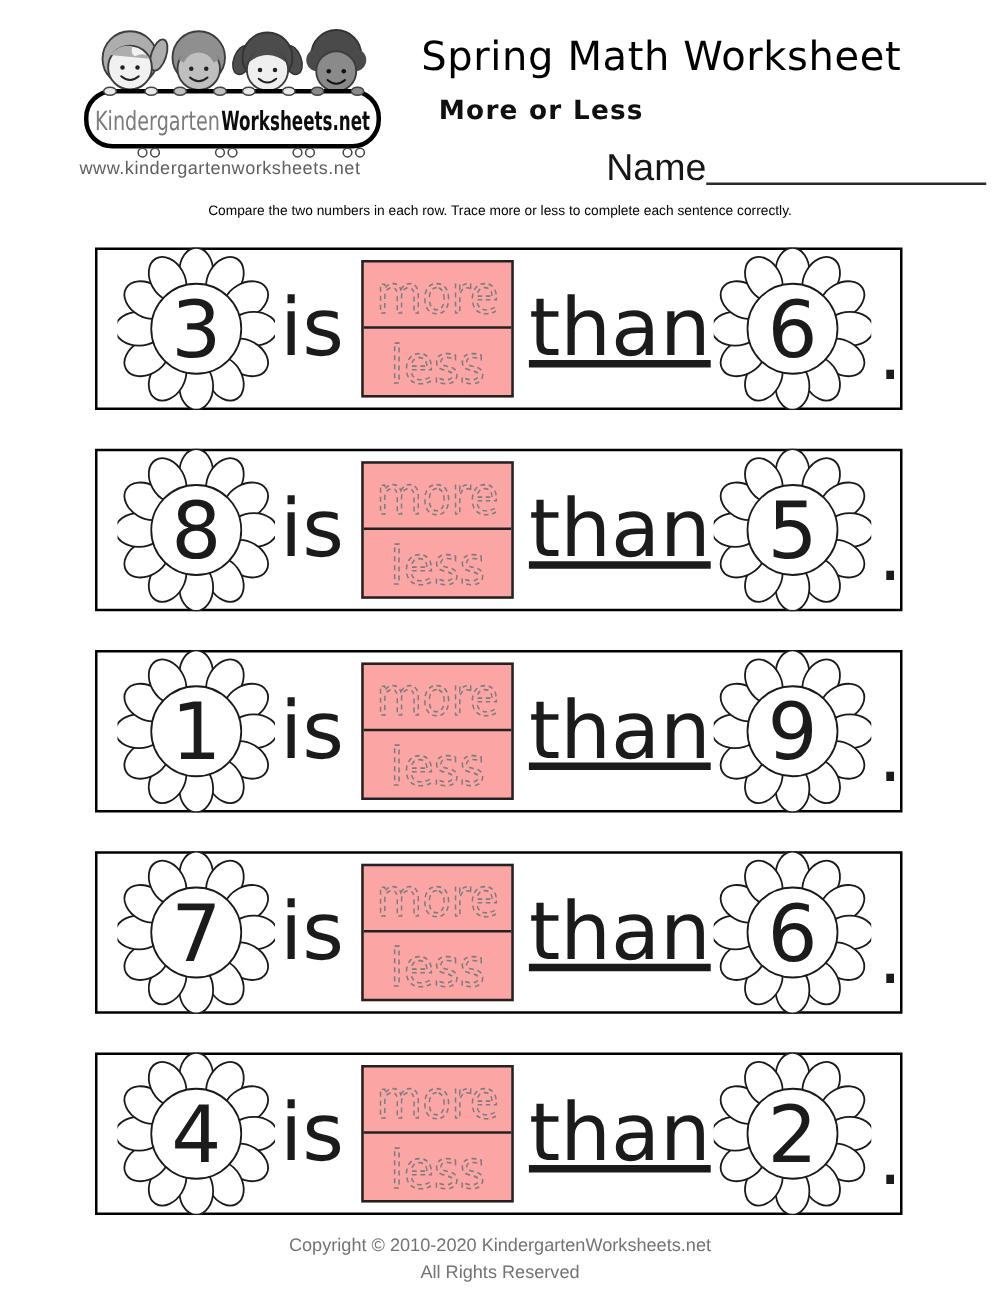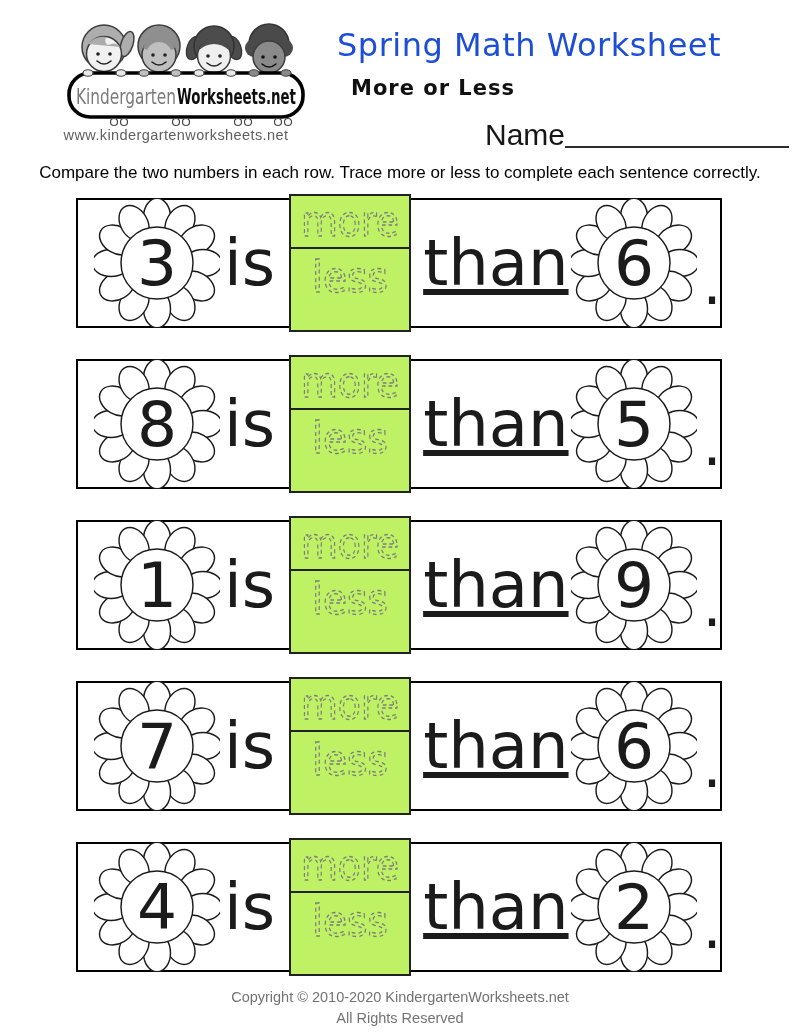--- a/index.html
+++ b/index.html
@@ -3,39 +3,39 @@
 <meta charset="utf-8">
 <style>
   html,body{margin:0;padding:0;background:#fff;}
   .page{position:relative;width:800px;height:1035px;background:#fff;overflow:hidden;
         font-family:"DejaVu Sans",sans-serif;color:#111;}
 
   
   .logo{position:absolute;left:66px;top:14px;width:240px;height:118px;}
   .logo-url{position:absolute;left:54px;top:127px;width:244px;text-align:center;
             font-family:"Liberation Sans",sans-serif;font-size:14.5px;letter-spacing:.4px;color:#5f5f5f;}
-  .title{position:absolute;left:337px;top:26px;font-size:32px;letter-spacing:.5px;color:#1d4ed8;}
+  .title{position:absolute;left:337px;top:26px;font-size:32px;letter-spacing:.5px;color:#000000;}
   .subtitle{position:absolute;left:351px;top:76px;font-size:21px;font-weight:600;letter-spacing:1px;color:#101010;}
   .name-row{position:absolute;left:442px;top:118px;display:flex;align-items:flex-end;
             font-family:"Liberation Sans",sans-serif;margin-left:43px;}
   .name-label{font-size:30px;color:#161616;}
   .name-line{width:224px;border-bottom:2.5px solid #2b2b2b;height:0;margin-bottom:4px;}
   .instructions{position:absolute;left:0;top:163px;width:100%;text-align:center;
-                font-family:"Liberation Sans",sans-serif;font-size:17px;color:#000;}
+                font-family:"Liberation Sans",sans-serif;font-size:11px;color:#000;}
 
   
   .rows{position:absolute;left:76px;top:198px;width:646px;}
   .row{box-sizing:border-box;width:646px;height:130px;margin-bottom:31px;
        border:2px solid #000;background:#fff;display:flex;align-items:center;padding-left:16px;}
   .flower{width:126px;height:130px;flex:0 0 auto;}
   .flower-num{font-family:"DejaVu Sans",sans-serif;font-size:70px;fill:#1b1b1b;}
   .word{font-size:64px;color:#1b1b1b;line-height:1;white-space:pre;}
   .word-is{margin-left:4px;}
-  .trace-box{box-sizing:border-box;margin-left:14px;width:122px;height:138px;
-             border:2px solid #222;background:#bef264;flex:0 0 auto;}
+  .trace-box{box-sizing:border-box;margin-left:14px;width:122px;height:110px;
+             border:2px solid #222;background:#fca5a5;flex:0 0 auto;}
   .trace-half{box-sizing:border-box;width:118px;height:53px;display:flex;align-items:center;justify-content:center;}
   .trace-half.top{border-bottom:2px solid #222;}
   .trace-text{font-family:"DejaVu Sans",sans-serif;font-size:42px;fill:none;
               stroke:#7d7d7d;stroke-width:1.3;stroke-dasharray:4 3.2;}
   .word-than{margin-left:12px;text-decoration:underline;}
   .flower-right{margin-left:2px;}
   .word-period{margin-left:6px;font-size:60px;transform:translateY(20px);}
 
   
   .footer{position:absolute;left:0;bottom:6px;width:100%;text-align:center;

